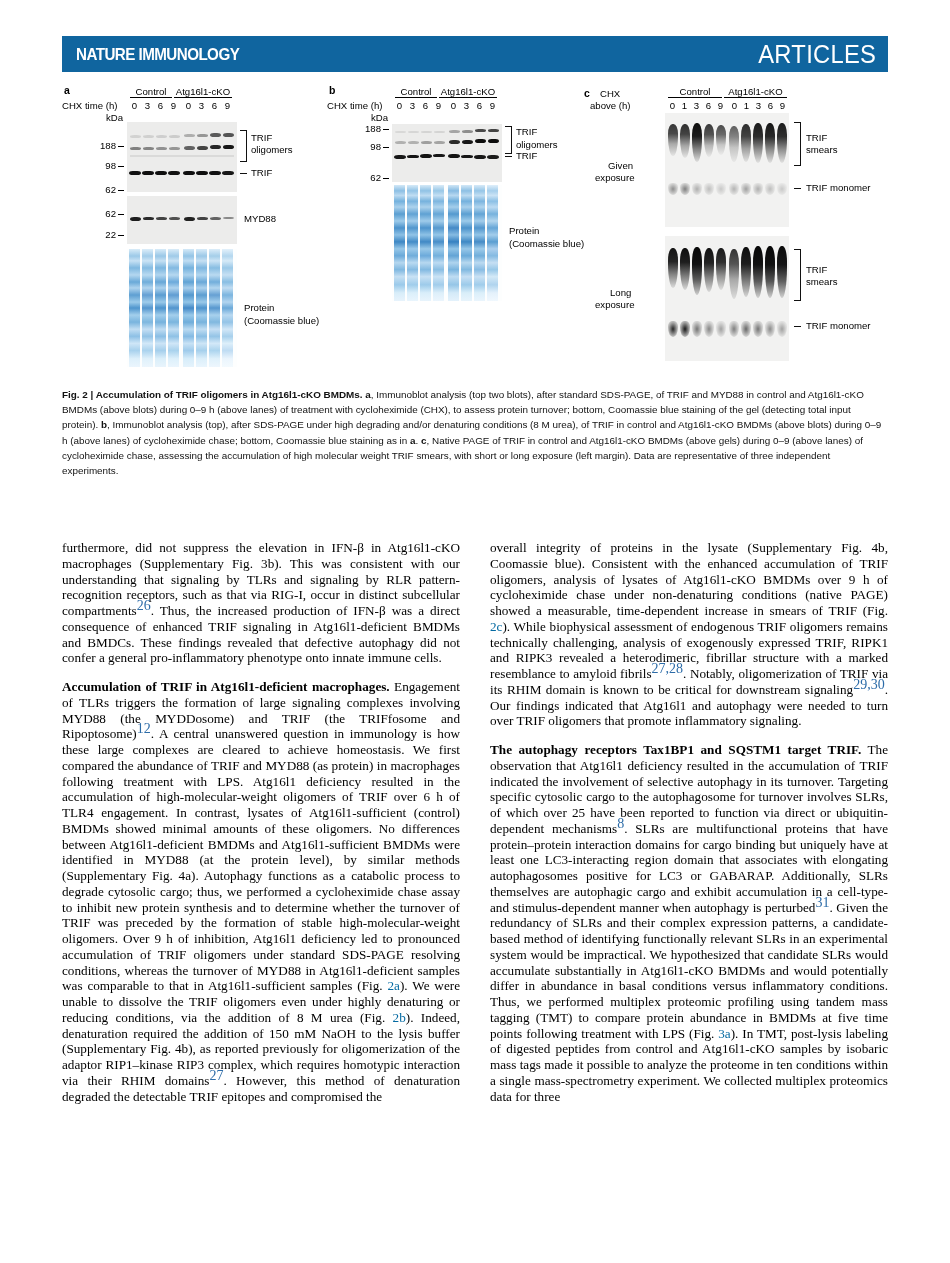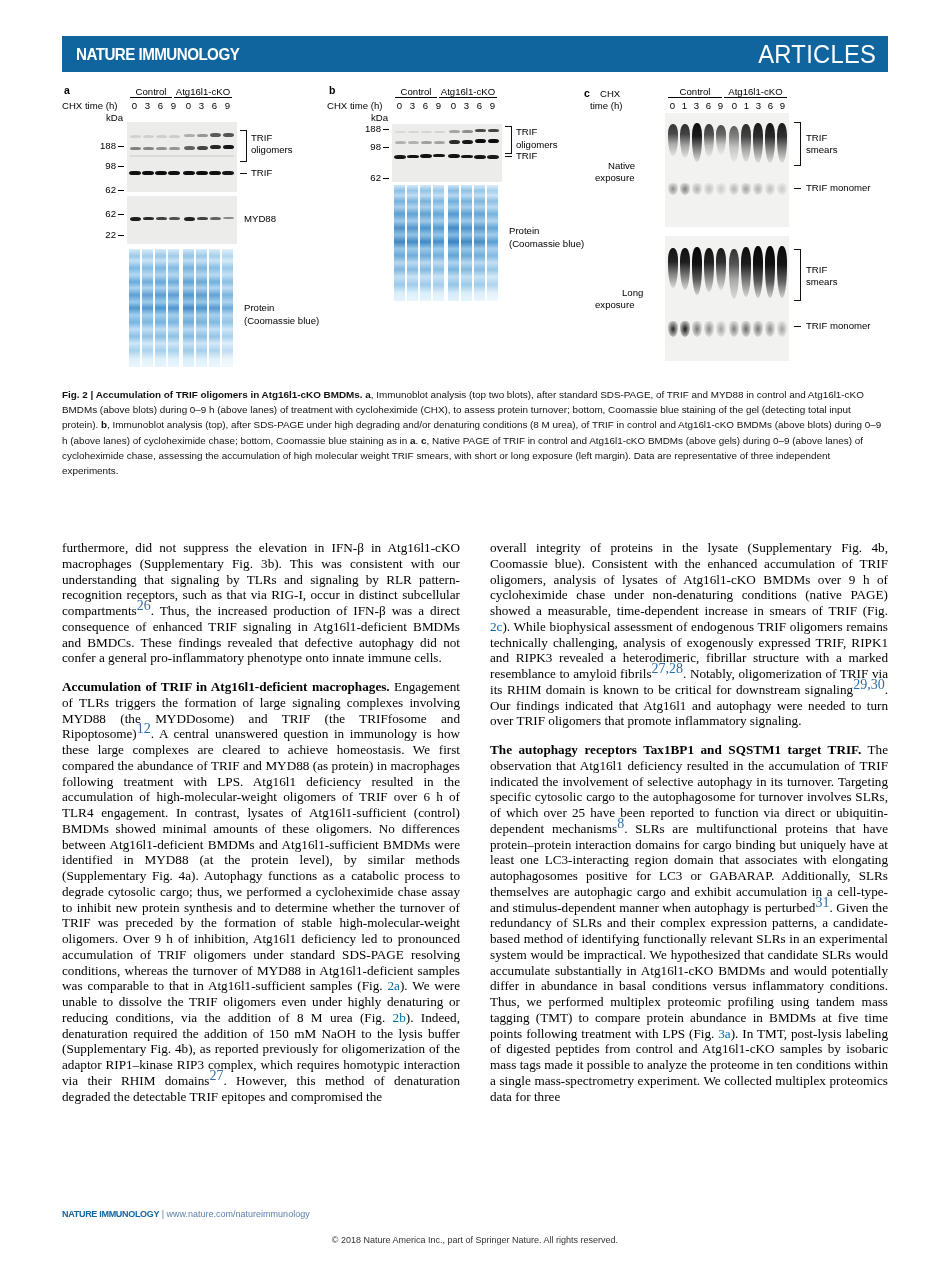--- a/index.html
+++ b/index.html
@@ -275,21 +275,21 @@
 
     <div class="panel" style="left:520px;width:306px;height:295px;">
       <span class="panel-letter" style="left:2px;top:3px;">c</span>
 
       <div class="grp-rule" style="left:86px;top:13px;width:54px;"></div>
       <span class="lbl" style="left:86px;top:2px;width:54px;text-align:center;">Control</span>
       <div class="grp-rule" style="left:142px;top:13px;width:63px;"></div>
       <span class="lbl" style="left:140px;top:2px;width:67px;text-align:center;">Atg16l1-cKO</span>
 
       <span class="lbl" style="left:18px;top:4px;">CHX</span>
-      <span class="lbl" style="left:8px;top:16px;">time (h)</span>
+      <span class="lbl" style="left:8px;top:16px;">above (h)</span>
 
       <span class="lbl" style="left:86px;top:16px;width:9px;text-align:center;">0</span>
       <span class="lbl" style="left:98px;top:16px;width:9px;text-align:center;">1</span>
       <span class="lbl" style="left:110px;top:16px;width:9px;text-align:center;">3</span>
       <span class="lbl" style="left:122px;top:16px;width:9px;text-align:center;">6</span>
       <span class="lbl" style="left:134px;top:16px;width:9px;text-align:center;">9</span>
       <span class="lbl" style="left:148px;top:16px;width:9px;text-align:center;">0</span>
       <span class="lbl" style="left:160px;top:16px;width:9px;text-align:center;">1</span>
       <span class="lbl" style="left:172px;top:16px;width:9px;text-align:center;">3</span>
       <span class="lbl" style="left:184px;top:16px;width:9px;text-align:center;">6</span>
@@ -311,21 +311,21 @@
         <div class="smear" style="left:15px;top:70px;width:10px;height:12px;background:radial-gradient(ellipse at 50% 50%,rgba(50,50,50,0.60) 0%,rgba(110,110,110,0.20) 70%,rgba(255,255,255,0) 100%);"></div>
         <div class="smear" style="left:27px;top:70px;width:10px;height:12px;background:radial-gradient(ellipse at 50% 50%,rgba(80,80,80,0.42) 0%,rgba(140,140,140,0.14) 70%,rgba(255,255,255,0) 100%);"></div>
         <div class="smear" style="left:39px;top:70px;width:10px;height:12px;background:radial-gradient(ellipse at 50% 50%,rgba(95,95,95,0.36) 0%,rgba(150,150,150,0.12) 70%,rgba(255,255,255,0) 100%);"></div>
         <div class="smear" style="left:51px;top:70px;width:10px;height:12px;background:radial-gradient(ellipse at 50% 50%,rgba(105,105,105,0.30) 0%,rgba(160,160,160,0.10) 70%,rgba(255,255,255,0) 100%);"></div>
         <div class="smear" style="left:64px;top:70px;width:10px;height:12px;background:radial-gradient(ellipse at 50% 50%,rgba(85,85,85,0.40) 0%,rgba(145,145,145,0.13) 70%,rgba(255,255,255,0) 100%);"></div>
         <div class="smear" style="left:76px;top:70px;width:10px;height:12px;background:radial-gradient(ellipse at 50% 50%,rgba(70,70,70,0.48) 0%,rgba(130,130,130,0.16) 70%,rgba(255,255,255,0) 100%);"></div>
         <div class="smear" style="left:88px;top:70px;width:10px;height:12px;background:radial-gradient(ellipse at 50% 50%,rgba(80,80,80,0.42) 0%,rgba(140,140,140,0.14) 70%,rgba(255,255,255,0) 100%);"></div>
         <div class="smear" style="left:100px;top:70px;width:10px;height:12px;background:radial-gradient(ellipse at 50% 50%,rgba(95,95,95,0.36) 0%,rgba(150,150,150,0.12) 70%,rgba(255,255,255,0) 100%);"></div>
         <div class="smear" style="left:112px;top:70px;width:10px;height:12px;background:radial-gradient(ellipse at 50% 50%,rgba(105,105,105,0.30) 0%,rgba(160,160,160,0.10) 70%,rgba(255,255,255,0) 100%);"></div>
       </div>
-      <span class="lbl" style="left:26px;top:76px;">Native</span>
+      <span class="lbl" style="left:26px;top:76px;">Given</span>
       <span class="lbl" style="left:13px;top:88px;">exposure</span>
 
       <div class="bracket" style="left:212px;top:38px;height:42px;"></div>
       <span class="lbl" style="left:224px;top:48px;">TRIF</span>
       <span class="lbl" style="left:224px;top:60px;">smears</span>
       <div class="dash" style="left:212px;top:104px;"></div>
       <span class="lbl" style="left:224px;top:98px;">TRIF monomer</span>
 
       <div class="blot native" style="left:83px;top:152px;width:124px;height:125px;">
         <div class="smear" style="left:3px;top:12px;width:10px;height:40px;background:linear-gradient(180deg,rgba(8,8,8,0.95) 0%,rgba(14,14,14,0.90) 34%,rgba(45,45,45,0.56) 66%,rgba(110,110,110,0.16) 100%);"></div>
@@ -343,21 +343,21 @@
         <div class="smear" style="left:15px;top:85px;width:10px;height:16px;background:radial-gradient(ellipse at 50% 50%,rgba(5,5,5,0.92) 0%,rgba(60,60,60,0.42) 60%,rgba(255,255,255,0) 100%);"></div>
         <div class="smear" style="left:27px;top:85px;width:10px;height:16px;background:radial-gradient(ellipse at 50% 50%,rgba(45,45,45,0.64) 0%,rgba(105,105,105,0.26) 62%,rgba(255,255,255,0) 100%);"></div>
         <div class="smear" style="left:39px;top:85px;width:10px;height:16px;background:radial-gradient(ellipse at 50% 50%,rgba(55,55,55,0.58) 0%,rgba(115,115,115,0.22) 62%,rgba(255,255,255,0) 100%);"></div>
         <div class="smear" style="left:51px;top:85px;width:10px;height:16px;background:radial-gradient(ellipse at 50% 50%,rgba(72,72,72,0.48) 0%,rgba(130,130,130,0.18) 62%,rgba(255,255,255,0) 100%);"></div>
         <div class="smear" style="left:64px;top:85px;width:10px;height:16px;background:radial-gradient(ellipse at 50% 50%,rgba(50,50,50,0.60) 0%,rgba(112,112,112,0.24) 62%,rgba(255,255,255,0) 100%);"></div>
         <div class="smear" style="left:76px;top:85px;width:10px;height:16px;background:radial-gradient(ellipse at 50% 50%,rgba(38,38,38,0.68) 0%,rgba(100,100,100,0.28) 62%,rgba(255,255,255,0) 100%);"></div>
         <div class="smear" style="left:88px;top:85px;width:10px;height:16px;background:radial-gradient(ellipse at 50% 50%,rgba(45,45,45,0.64) 0%,rgba(105,105,105,0.26) 62%,rgba(255,255,255,0) 100%);"></div>
         <div class="smear" style="left:100px;top:85px;width:10px;height:16px;background:radial-gradient(ellipse at 50% 50%,rgba(58,58,58,0.56) 0%,rgba(118,118,118,0.22) 62%,rgba(255,255,255,0) 100%);"></div>
         <div class="smear" style="left:112px;top:85px;width:10px;height:16px;background:radial-gradient(ellipse at 50% 50%,rgba(72,72,72,0.48) 0%,rgba(130,130,130,0.18) 62%,rgba(255,255,255,0) 100%);"></div>
       </div>
-      <span class="lbl" style="left:40px;top:203px;">Long</span>
+      <span class="lbl" style="left:28px;top:203px;">Long</span>
       <span class="lbl" style="left:13px;top:215px;">exposure</span>
 
       <div class="bracket" style="left:212px;top:165px;height:50px;"></div>
       <span class="lbl" style="left:224px;top:180px;">TRIF</span>
       <span class="lbl" style="left:224px;top:192px;">smears</span>
       <div class="dash" style="left:212px;top:242px;"></div>
       <span class="lbl" style="left:224px;top:236px;">TRIF monomer</span>
     </div>
   </div>
 
@@ -368,18 +368,14 @@
   <div class="col left">
     <p><span>furthermore, did not suppress the elevation in IFN-β in Atg16l1-cKO macrophages (Supplementary Fig. 3b). This was consistent with our understanding that signaling by TLRs and signaling by RLR pattern-recognition receptors, such as that via RIG-I, occur in distinct subcellular compartments</span><sup class="ref">26</sup><span>. Thus, the increased production of IFN-β was a direct consequence of enhanced TRIF signaling in Atg16l1-deficient BMDMs and BMDCs. These findings revealed that defective autophagy did not confer a general pro-inflammatory phenotype onto innate immune cells.</span></p>
     <p class="gap"><b class="head">Accumulation of TRIF in Atg16l1-deficient macrophages.</b><span> Engagement of TLRs triggers the formation of large signaling complexes involving MYD88 (the MYDDosome) and TRIF (the TRIFfosome and Ripoptosome)</span><sup class="ref">12</sup><span>. A central unanswered question in immunology is how these large complexes are cleared to achieve homeostasis. We first compared the abundance of TRIF and MYD88 (as protein) in macrophages following treatment with LPS. Atg16l1 deficiency resulted in the accumulation of high-molecular-weight oligomers of TRIF over 6 h of TLR4 engagement. In contrast, lysates of Atg16l1-sufficient (control) BMDMs showed minimal amounts of these oligomers. No differences between Atg16l1-deficient BMDMs and Atg16l1-sufficient BMDMs were identified in MYD88 (at the protein level), by similar methods (Supplementary Fig. 4a). Autophagy functions as a catabolic process to degrade cytosolic cargo; thus, we performed a cycloheximide chase assay to inhibit new protein synthesis and to determine whether the turnover of TRIF was preceded by the formation of stable high-molecular-weight oligomers. Over 9 h of inhibition, Atg16l1 deficiency led to pronounced accumulation of TRIF oligomers under standard SDS-PAGE resolving conditions, whereas the turnover of MYD88 in Atg16l1-deficient samples was comparable to that in Atg16l1-sufficient samples (Fig. </span><span class="figref">2a</span><span>). We were unable to dissolve the TRIF oligomers even under highly denaturing or reducing conditions, via the addition of 8 M urea (Fig. </span><span class="figref">2b</span><span>). Indeed, denaturation required the addition of 150 mM NaOH to the lysis buffer (Supplementary Fig. 4b), as reported previously for oligomerization of the adaptor RIP1–kinase RIP3 complex, which requires homotypic interaction via their RHIM domains</span><sup class="ref">27</sup><span>. However, this method of denaturation degraded the detectable TRIF epitopes and compromised the</span></p>
   </div>
 
   <div class="col right">
     <p><span>overall integrity of proteins in the lysate (Supplementary Fig. 4b, Coomassie blue). Consistent with the enhanced accumulation of TRIF oligomers, analysis of lysates of Atg16l1-cKO BMDMs over 9 h of cycloheximide chase under non-denaturing conditions (native PAGE) showed a measurable, time-dependent increase in smears of TRIF (Fig. </span><span class="figref">2c</span><span>). While biophysical assessment of endogenous TRIF oligomers remains technically challenging, analysis of exogenously expressed TRIF, RIPK1 and RIPK3 revealed a heterodimeric, fibrillar structure with a marked resemblance to amyloid fibrils</span><sup class="ref">27,28</sup><span>. Notably, oligomerization of TRIF via its RHIM domain is known to be critical for downstream signaling</span><sup class="ref">29,30</sup><span>. Our findings indicated that Atg16l1 and autophagy were needed to turn over TRIF oligomers that promote inflammatory signaling.</span></p>
     <p class="gap"><b class="head">The autophagy receptors Tax1BP1 and SQSTM1 target TRIF.</b><span> The observation that Atg16l1 deficiency resulted in the accumulation of TRIF indicated the involvement of selective autophagy in its turnover. Targeting specific cytosolic cargo to the autophagosome for turnover involves SLRs, of which over 25 have been reported to function via direct or ubiquitin-dependent mechanisms</span><sup class="ref">8</sup><span>. SLRs are multifunctional proteins that have protein–protein interaction domains for cargo binding but uniquely have at least one LC3-interacting region domain that associates with elongating autophagosomes positive for LC3 or GABARAP. Additionally, SLRs themselves are autophagic cargo and exhibit accumulation in a cell-type- and stimulus-dependent manner when autophagy is perturbed</span><sup class="ref">31</sup><span>. Given the redundancy of SLRs and their complex expression patterns, a candidate-based method of identifying functionally relevant SLRs in an experimental system would be impractical. We hypothesized that candidate SLRs would accumulate substantially in Atg16l1-cKO BMDMs and would potentially differ in abundance in basal conditions versus inflammatory conditions. Thus, we performed multiplex proteomic profiling using tandem mass tagging (TMT) to compare protein abundance in BMDMs at five time points following treatment with LPS (Fig. </span><span class="figref">3a</span><span>). In TMT, post-lysis labeling of digested peptides from control and Atg16l1-cKO samples by isobaric mass tags made it possible to analyze the proteome in ten conditions within a single mass-spectrometry experiment. We collected multiplex proteomics data for three</span></p>
   </div>
 
-  <div class="footer">
-    <span class="fname">NATURE IMMUNOLOGY</span><span class="flink"> | </span><span class="flink">www.nature.com/natureimmunology</span>
-    <div class="copyright">© 2018 Nature America Inc., part of Springer Nature. All rights reserved.</div>
-  </div>
 
 </div>
 
 </body></html>

